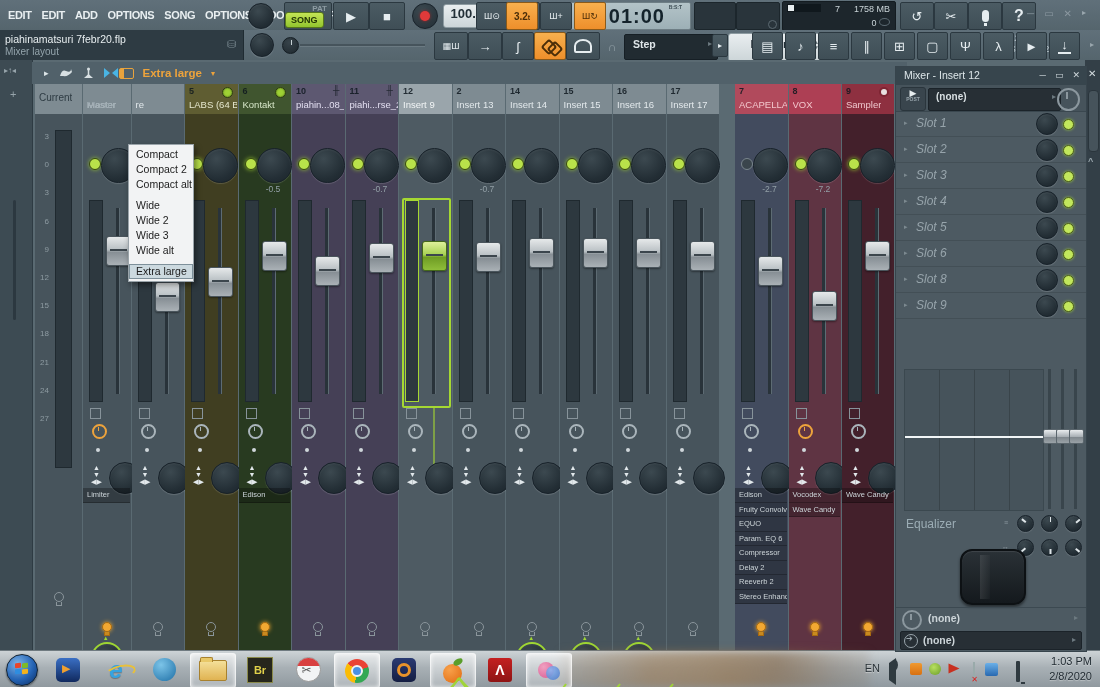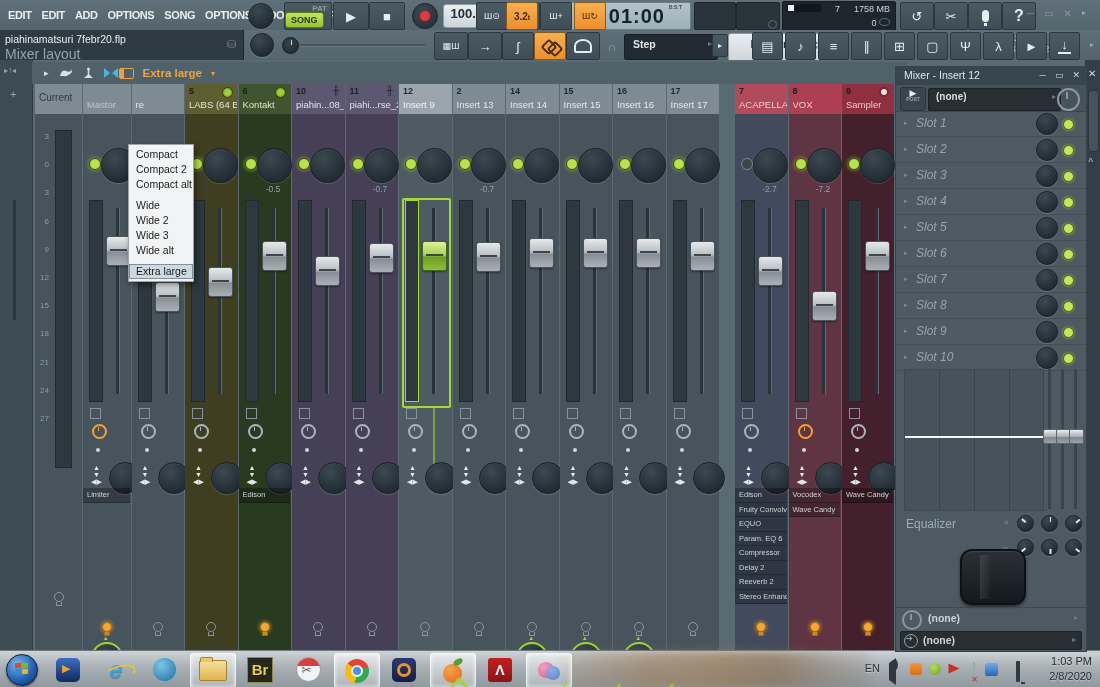--- a/index.html
+++ b/index.html
@@ -34,21 +34,21 @@
        border-radius:2px;color:#c9d3d7;font-size:9px;}
   #cpu-panel .r1{position:absolute;top:2px;left:4px;right:5px;display:flex;justify-content:space-between;}
   #cpu-panel .r2{position:absolute;bottom:2px;right:5px;}
   .meterbar{width:34px;height:8px;background:#10181d;position:relative;}
   .meterbar i{position:absolute;left:1px;top:1px;bottom:1px;width:6px;background:#e8eef0;}
   .winbtns{position:absolute;right:14px;top:8px;display:flex;gap:10px;color:#8b98a0;font-size:10px;}
   .tiny-arrow{color:#9aa7ae;font-size:8px;}
   
   #hint-panel{position:absolute;left:0;top:30px;width:243px;height:30px;background:#2e3b43;border-right:1px solid #1f2b32;}
   #hint-panel .l1{position:absolute;left:5px;top:3px;font-size:10.5px;color:#e8eef0;}
-  #hint-panel .l2{position:absolute;left:5px;top:16px;font-size:14px;color:#94a4ac;text-align:right;}
+  #hint-panel .l2{position:absolute;left:5px;top:16px;font-size:10px;color:#94a4ac;text-align:right;}
   #hint-icon{position:absolute;right:4px;top:8px;width:12px;height:14px;color:#7d8c94;font-size:11px;}
   .slider-groove{position:absolute;height:2px;background:#46545c;border-bottom:1px solid #6b7a82;}
   .slider-knob{position:absolute;border-radius:50%;background:radial-gradient(circle at 40% 30%,#37434a,#1e282e);border:1px solid #141d23;}
   .slider-knob i{position:absolute;left:50%;top:2px;width:1px;height:5px;background:#c7d1d5;}
   .glyph{font-size:13px;line-height:1;}
   .ver{position:absolute;right:18px;top:33px;font-size:8.5px;color:#c5d0d5;line-height:11px;text-align:left;width:72px;}
   
   #mixer{position:absolute;left:0;top:60px;width:1100px;height:590px;background:#5a6a72;}
   #dock-strip{position:absolute;left:0;top:0;width:32px;height:590px;background:#3d4b53;border-right:1px solid #2e3b43;}
   #mixer-toolbar{position:absolute;left:32px;top:2px;width:863px;height:22px;background:#51616a;display:flex;align-items:center;gap:9px;padding-left:12px;}
@@ -169,21 +169,21 @@
   .flag i{position:absolute;width:6px;height:5px;border-radius:1px;transform:skewY(-6deg);}
   .tb-app{position:absolute;top:2px;width:44px;height:33px;border-radius:3px;display:flex;align-items:center;justify-content:center;}
   .tb-app.hl{background:linear-gradient(rgba(255,255,255,.55),rgba(255,255,255,.25));border:1px solid rgba(255,255,255,.7);box-shadow:inset 0 0 4px rgba(255,255,255,.8);}
   .ic-wmp{width:24px;height:24px;border-radius:5px;background:linear-gradient(#3a6fc4,#10295e);position:relative;}
   .ic-wmp:after{content:"▶";position:absolute;left:6px;top:4px;color:#f0a030;font-size:11px;}
   .ic-ie{color:#35a3e0;font-size:24px;font-weight:700;font-style:italic;text-shadow:0 1px 1px rgba(0,0,0,.3);position:relative;}
   .ic-ie:after{content:"";position:absolute;left:-3px;top:9px;width:26px;height:10px;border:2px solid #e8c03a;border-bottom-color:transparent;border-left-color:transparent;border-radius:50%;transform:rotate(-12deg);}
   .ic-circle{width:23px;height:23px;border-radius:50%;background:radial-gradient(circle at 35% 30%,#7cc4e8,#1e6fa6);}
   .ic-folder{position:relative;width:26px;height:19px;background:linear-gradient(#f4e09a,#e0b352);border-radius:2px;border:1px solid #a8812d;}
   .ic-folder:before{content:"";position:absolute;left:0;top:-4px;width:11px;height:4px;background:#e8c868;border-radius:2px 2px 0 0;border:1px solid #a8812d;border-bottom:none;}
-  .ic-br{width:24px;height:24px;background:#26261c;border:1px solid #8a8a4a;color:#e0d04a;font-size:15px;font-weight:700;display:flex;align-items:center;justify-content:center;}
+  .ic-br{width:24px;height:24px;background:#26261c;border:1px solid #8a8a4a;color:#e0d04a;font-size:11px;font-weight:700;display:flex;align-items:center;justify-content:center;}
   .ic-rec{width:23px;height:23px;border-radius:50%;background:#f2f4f5;border:1px solid #999;position:relative;overflow:hidden;}
   .ic-rec:before{content:"";position:absolute;left:0;top:0;width:23px;height:8px;background:#d84040;}
   .ic-rec:after{content:"✂";position:absolute;left:5px;top:5px;font-size:12px;color:#555;}
   .ic-chrome{width:24px;height:24px;border-radius:50%;background:conic-gradient(from -50deg,#ea4335 0 120deg,#34a853 120deg 240deg,#fbbc05 240deg 360deg);position:relative;}
   .ic-chrome:after{content:"";position:absolute;left:6px;top:6px;width:12px;height:12px;border-radius:50%;background:#4a90e2;border:2.5px solid #f2f2f2;box-sizing:border-box;}
   .ic-aimp{width:24px;height:24px;border-radius:5px;background:linear-gradient(#2a3a72,#141d42);position:relative;}
   .ic-aimp:after{content:"";position:absolute;left:5px;top:5px;width:14px;height:14px;border-radius:50%;border:3px solid #e8922a;box-sizing:border-box;}
   .ic-fl{width:24px;height:24px;position:relative;}
   .ic-fl:before{content:"";position:absolute;left:2px;top:5px;width:19px;height:19px;border-radius:50%;background:radial-gradient(circle at 35% 30%,#f8a04a,#e06a10);}
   .ic-fl:after{content:"";position:absolute;left:12px;top:0px;width:10px;height:6px;border-radius:60% 40% 60% 40%;background:#5a9e2a;transform:rotate(-20deg);}
@@ -885,39 +885,27 @@
           <div class="led"></div>
         </div>
         <div class="slot">
           <div class="tri">▸</div>
           <div class="lbl">Slot 6</div>
           <div class="knob kn"></div>
           <div class="led"></div>
         </div>
         <div class="slot">
           <div class="tri">▸</div>
-          <div class="lbl">Slot 7</div>
-          <div class="knob kn"></div>
-          <div class="led"></div>
-        </div>
-        <div class="slot">
-          <div class="tri">▸</div>
           <div class="lbl">Slot 8</div>
           <div class="knob kn"></div>
           <div class="led"></div>
         </div>
         <div class="slot">
           <div class="tri">▸</div>
           <div class="lbl">Slot 9</div>
-          <div class="knob kn"></div>
-          <div class="led"></div>
-        </div>
-        <div class="slot">
-          <div class="tri">▸</div>
-          <div class="lbl">Slot 10</div>
           <div class="knob kn"></div>
           <div class="led"></div>
         </div>
       </div>
     <div id="eq-graph">
       <i class="vg" style="left:34px;"></i>
         <i class="vg" style="left:69px;"></i>
         <i class="vg" style="left:104px;"></i>
       <i class="hline"></i>
     </div>

